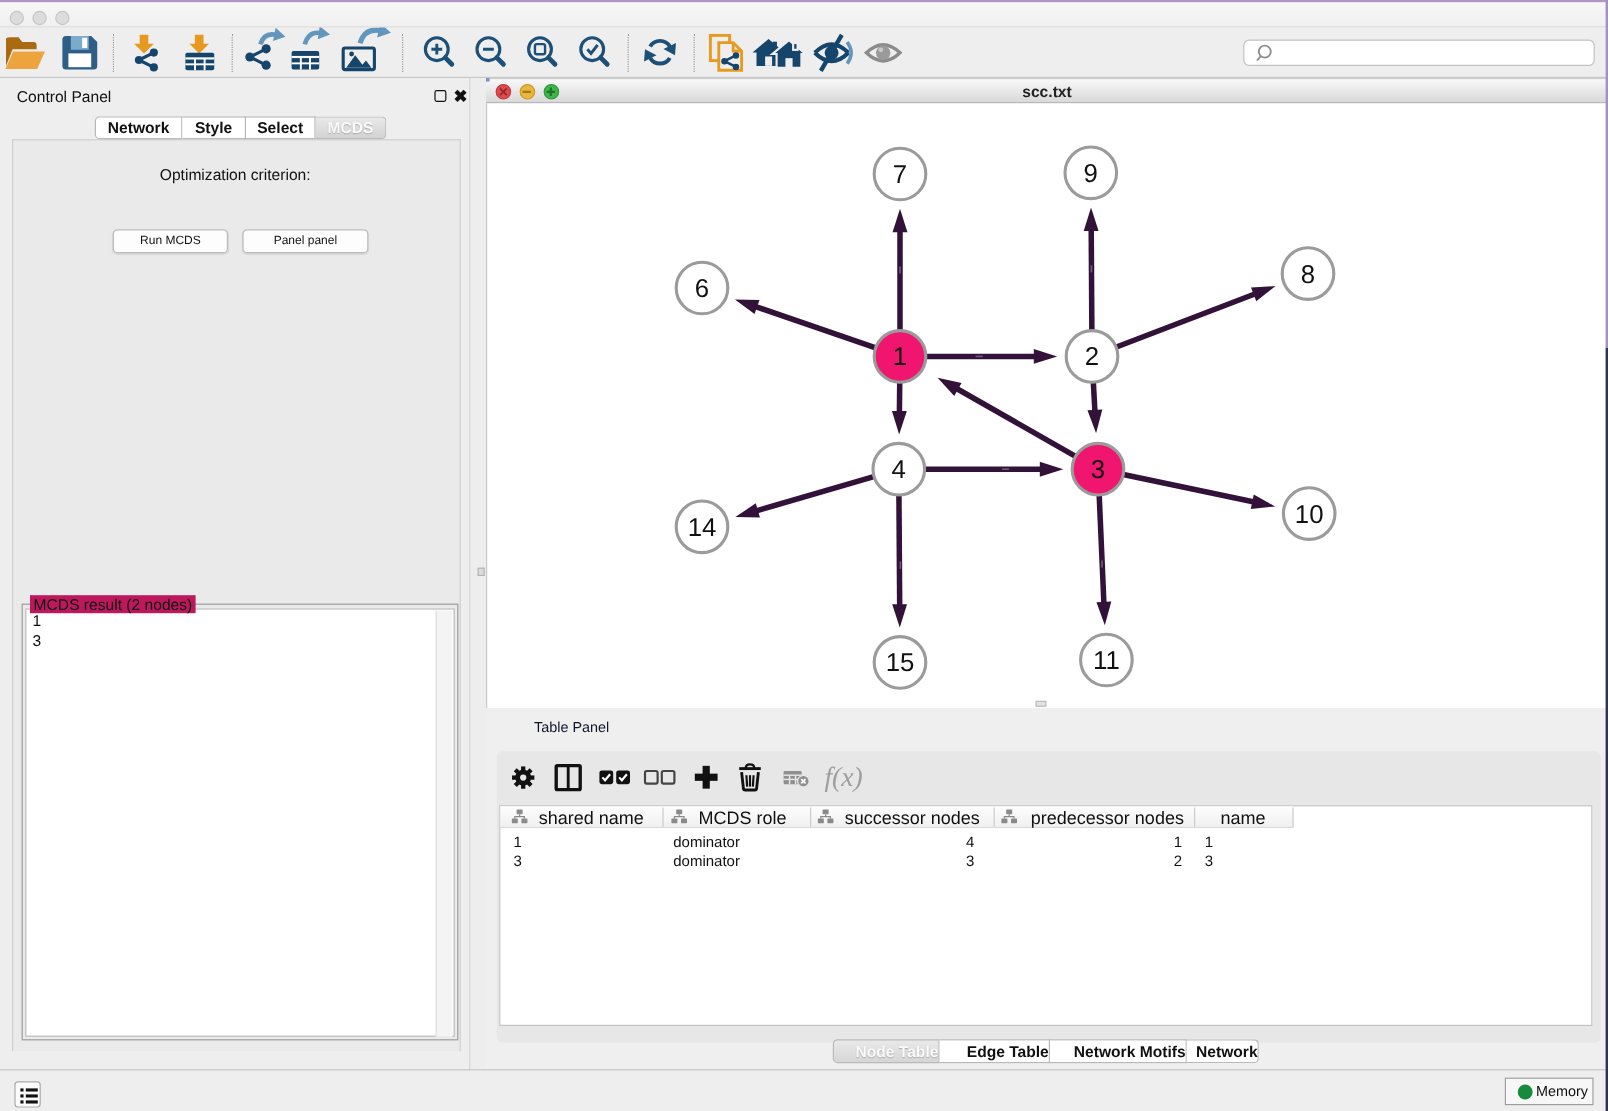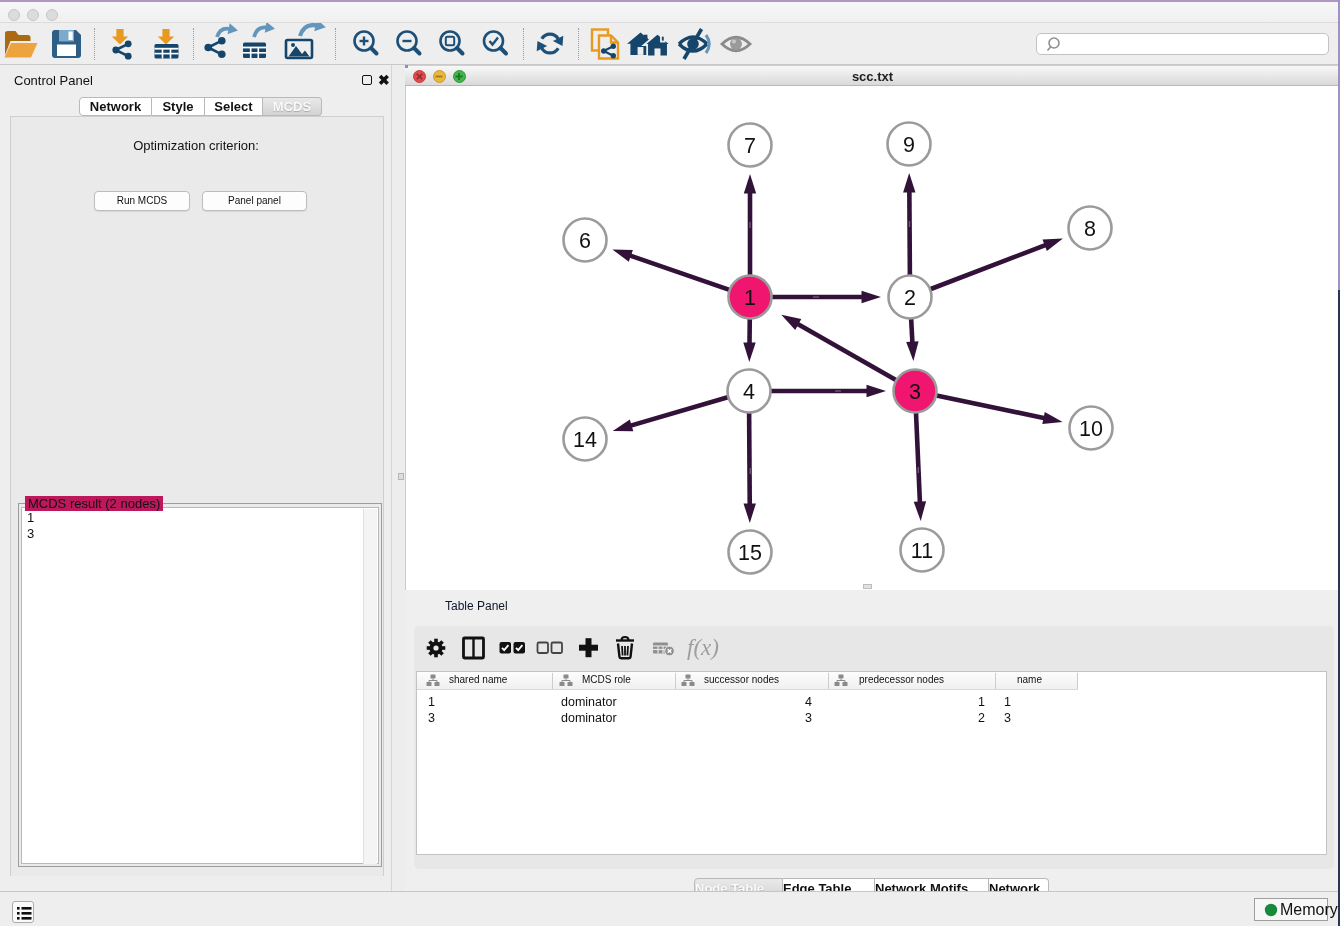--- a/index.html
+++ b/index.html
@@ -34,29 +34,29 @@
 
 #netframe { left:405px; top:65px; width:935px; height:525px; background:#fff; }
 #net-titlebar { position:absolute; left:0; top:0; width:935px; height:21px; background:linear-gradient(#f8f8f8,#d9d9d9); border-bottom:1px solid #b8b8b8; border-top:1px solid #cfcfcf; }
 .light { position:absolute; top:4px; width:13px; height:13px; border-radius:50%; }
 #net-title { position:absolute; top:3px; left:0; width:935px; text-align:center; font-size:13px; font-weight:bold; color:#222; }
 
 #tpanel { left:405px; top:590px; width:935px; height:301px; background:#efefef; }
 #tp-title { position:absolute; left:16px; top:9px; font-size:12px; color:#0f172a;margin-left:24px; }
 #tp-sub { position:absolute; left:9px; top:36px; width:920px; height:243px; background:#e7e7e7; border-radius:5px; }
 #tbl-area { position:absolute; left:11px; top:81px; width:911px; height:184px; background:#fff; border:1px solid #c3c3c3; }
-#tbl-header { position:absolute; left:0; top:0; width:661px; height:18px; background:linear-gradient(#fdfdfd,#f0f0f0); border-bottom:1px solid #d9d9d9; font-size:10px; color:#111; }
+#tbl-header { position:absolute; left:0; top:0; width:661px; height:18px; background:linear-gradient(#fdfdfd,#f0f0f0); border-bottom:1px solid #d9d9d9; font-size:15px; color:#111; }
 .th-sep { position:absolute; top:1px; height:16px; width:0; border-left:1px solid #cccccc; }
 .th-label { position:absolute; top:2px; }
 .row { position:absolute; font-size:12.5px; color:#111; height:16px; }
-.bot-tab { position:absolute; top:12px; height:20px; background:#fff; border:1px solid #b9b9b9; border-left:none; text-align:left; line-height:19px; font-size:13px; font-weight:bold; color:#111; }
+.bot-tab { position:absolute; top:0; height:20px; background:#fff; border:1px solid #b9b9b9; border-left:none; text-align:right; line-height:19px; font-size:13px; font-weight:bold; color:#111; }
 
 #statusbar { left:0; top:891px; width:1340px; height:35px; background:#eeeeee; border-top:1px solid #c6c6c6; }
 #listbtn { position:absolute; left:12px; top:9px; width:22px; height:22px; background:#fafafa; border:1px solid #ababab; border-radius:3px; }
-#membtn { position:absolute; left:1254px; top:6px; width:74px; height:23px; background:#f7f7f7; border:1px solid #9e9e9e; font-size:16px; color:#111; }
+#membtn { position:absolute; left:1254px; top:6px; width:74px; height:23px; background:#f7f7f7; border:1px solid #9e9e9e; font-size:12px; color:#111; }
 #rightedge1 { left:1338px; top:0; width:2px; height:290px; background:#a291c5; }
 #rightedge2 { left:1338px; top:290px; width:2px; height:636px; background:#2b3450; }
 </style>
 </head>
 <body>
 <div class="abs" id="topstrip"></div>
 <div class="abs" id="titlebar">
   <div class="tl" style="left:8px;"></div>
   <div class="tl" style="left:27px;"></div>
   <div class="tl" style="left:46px;"></div>

